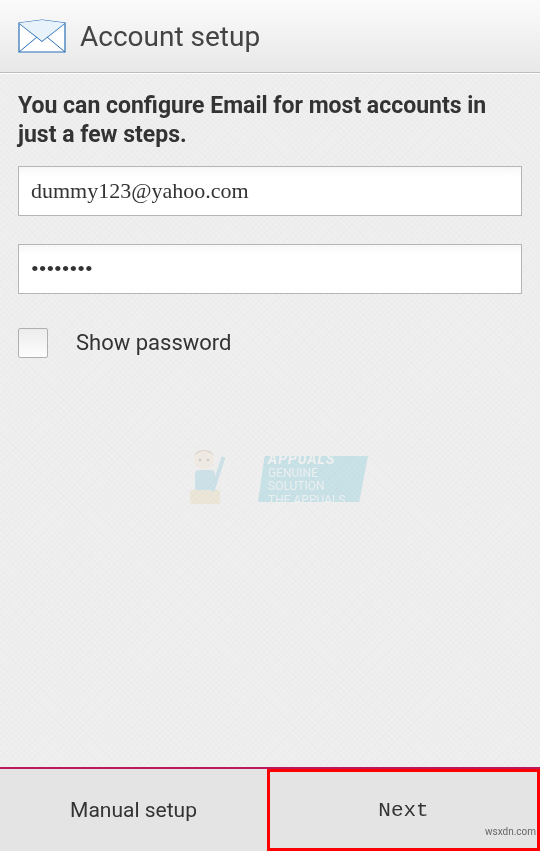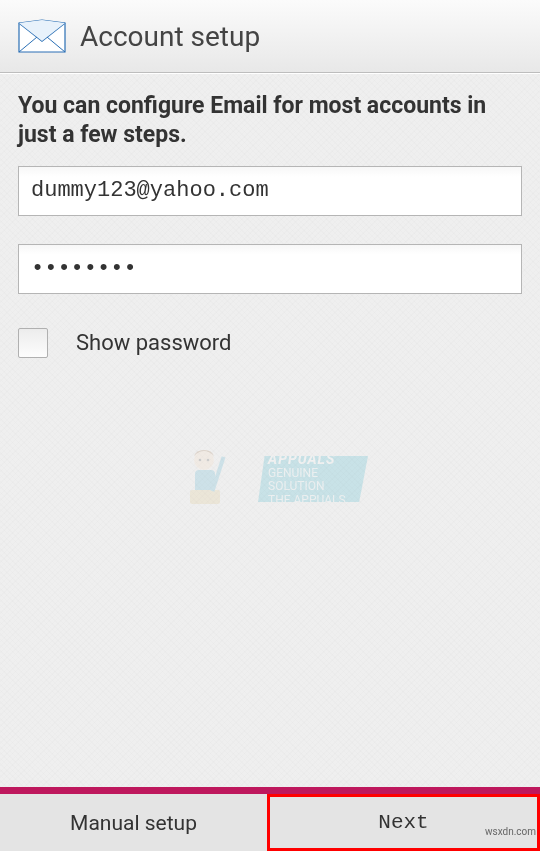--- a/index.html
+++ b/index.html
@@ -51,21 +51,21 @@
     .field {
       width: 100%;
       height: 50px;
       background: linear-gradient(to bottom, #f7f7f7 0%, #ffffff 20%);
       border: 1px solid #b5b5b5;
       padding: 0 12px;
       font-size: 22px;
       color: #333;
       margin-bottom: 28px;
       outline: none;
-      font-family: Liberation Mono, monospace;
+      font-family: Liberation Serif, serif;
     }
     .field::placeholder { color: #888; }
     .checkbox-row {
       display: flex;
       align-items: center;
       gap: 28px;
       margin-top: 6px;
     }
     .checkbox {
       width: 30px;
@@ -100,23 +100,23 @@
       background: #1faac4;
       clip-path: polygon(6% 0, 100% 0, 92% 100%, 0 100%);
       display: flex;
       flex-direction: column;
       justify-content: center;
       padding-left: 10px;
     }
     .watermark-banner .line1 { color: #fff; font-size: 14px; font-weight: 700; font-style: italic; letter-spacing: 1px; }
     .watermark-banner .line2 { color: #e0f5fa; font-size: 12px; line-height: 1.1; }
     .footer {
-      height: 64px;
+      height: 84px;
       display: flex;
-      border-top: 7px solid #be185d;
+      border-top: 2px solid #be185d;
       background: #e2e2e2;
     }
     .footer-btn {
       flex: 1;
       display: flex;
       align-items: center;
       justify-content: center;
       font-size: 21px;
       color: #333;
       background: #e4e4e4;

